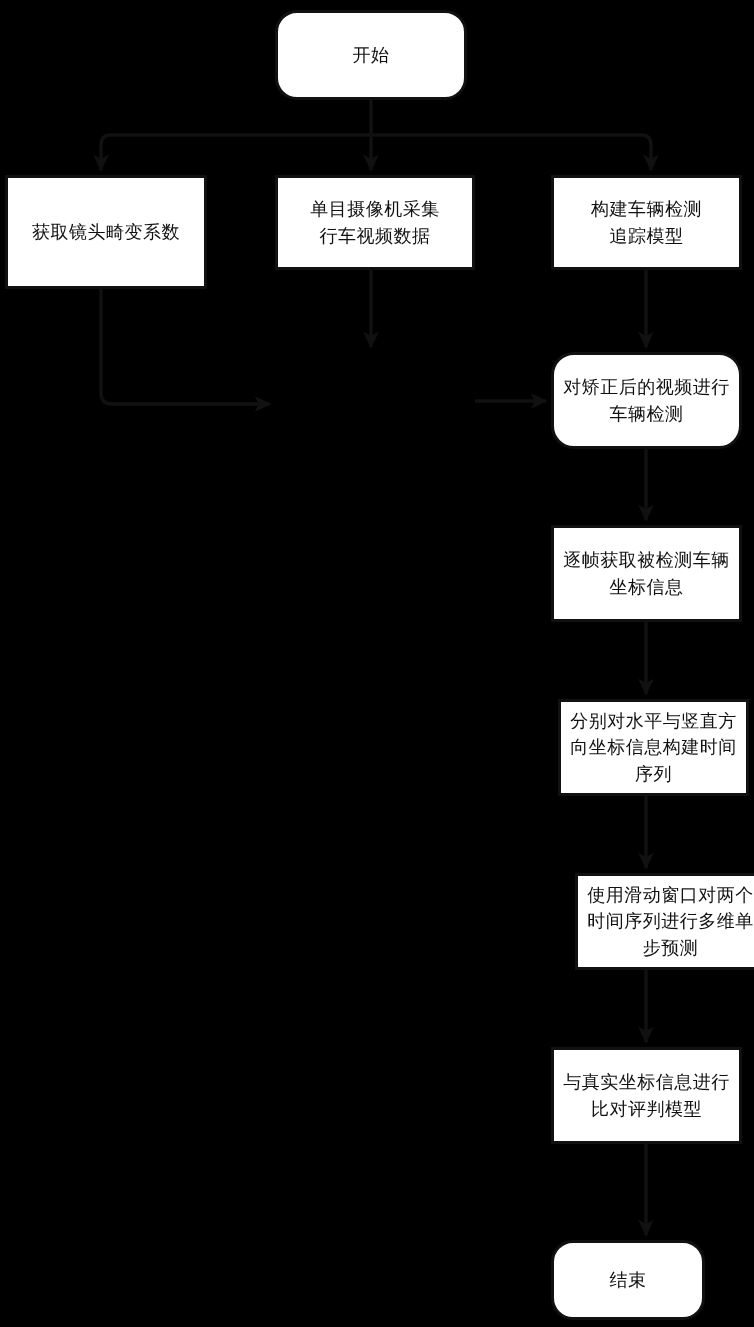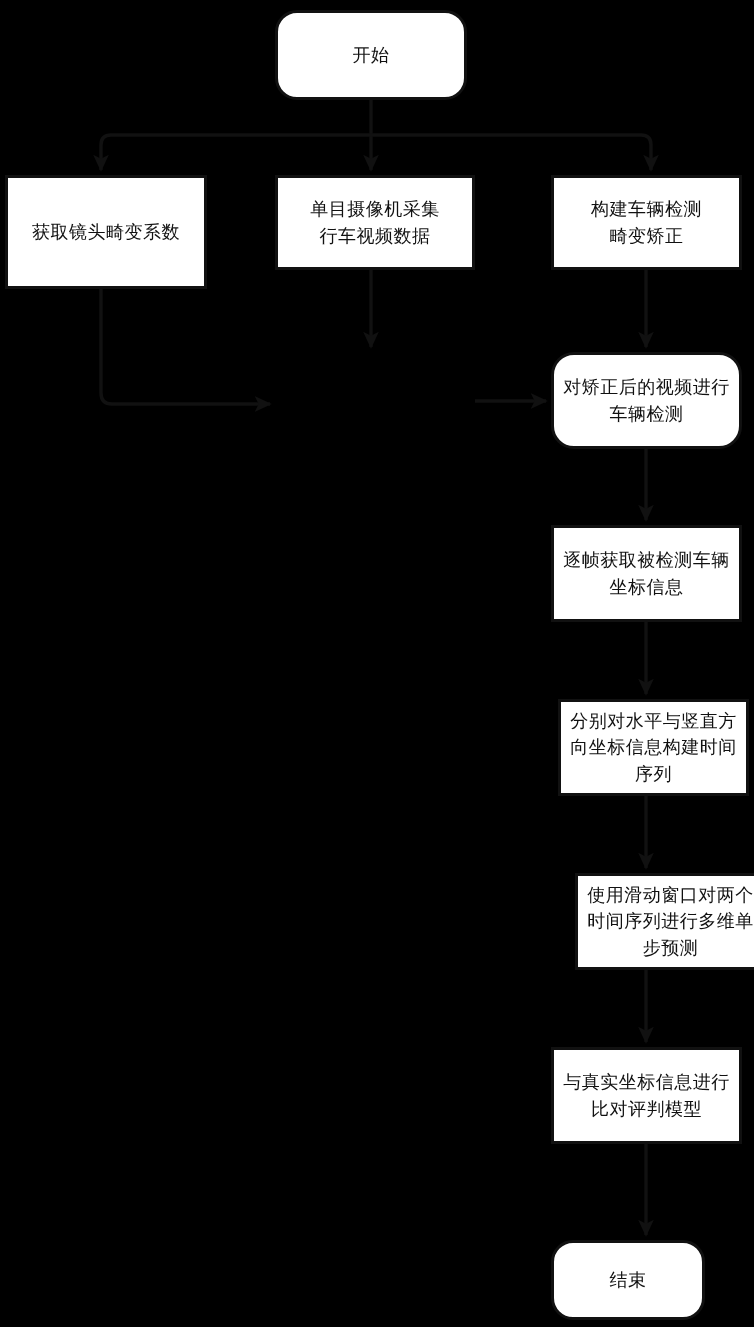--- a/index.html
+++ b/index.html
@@ -102,21 +102,21 @@
     <span class="label">获取镜头畸变系数</span>
   </div>
 
   <div class="node" style="left:275px; top:175px; width:200px; height:95px;">
     <span class="label">单目摄像机采集
 行车视频数据</span>
   </div>
 
   <div class="node" style="left:551px; top:175px; width:191px; height:95px;">
     <span class="label">构建车辆检测
-畸变矫正</span>
+追踪模型</span>
   </div>
 
 
   <div class="node" style="left:551px; top:352px; width:191px; height:97px;border-radius:23px;">
     <span class="label">对矫正后的视频进行
 车辆检测</span>
   </div>
 
   <div class="node" style="left:551px; top:525px; width:191px; height:97px;">
     <span class="label">逐帧获取被检测车辆

